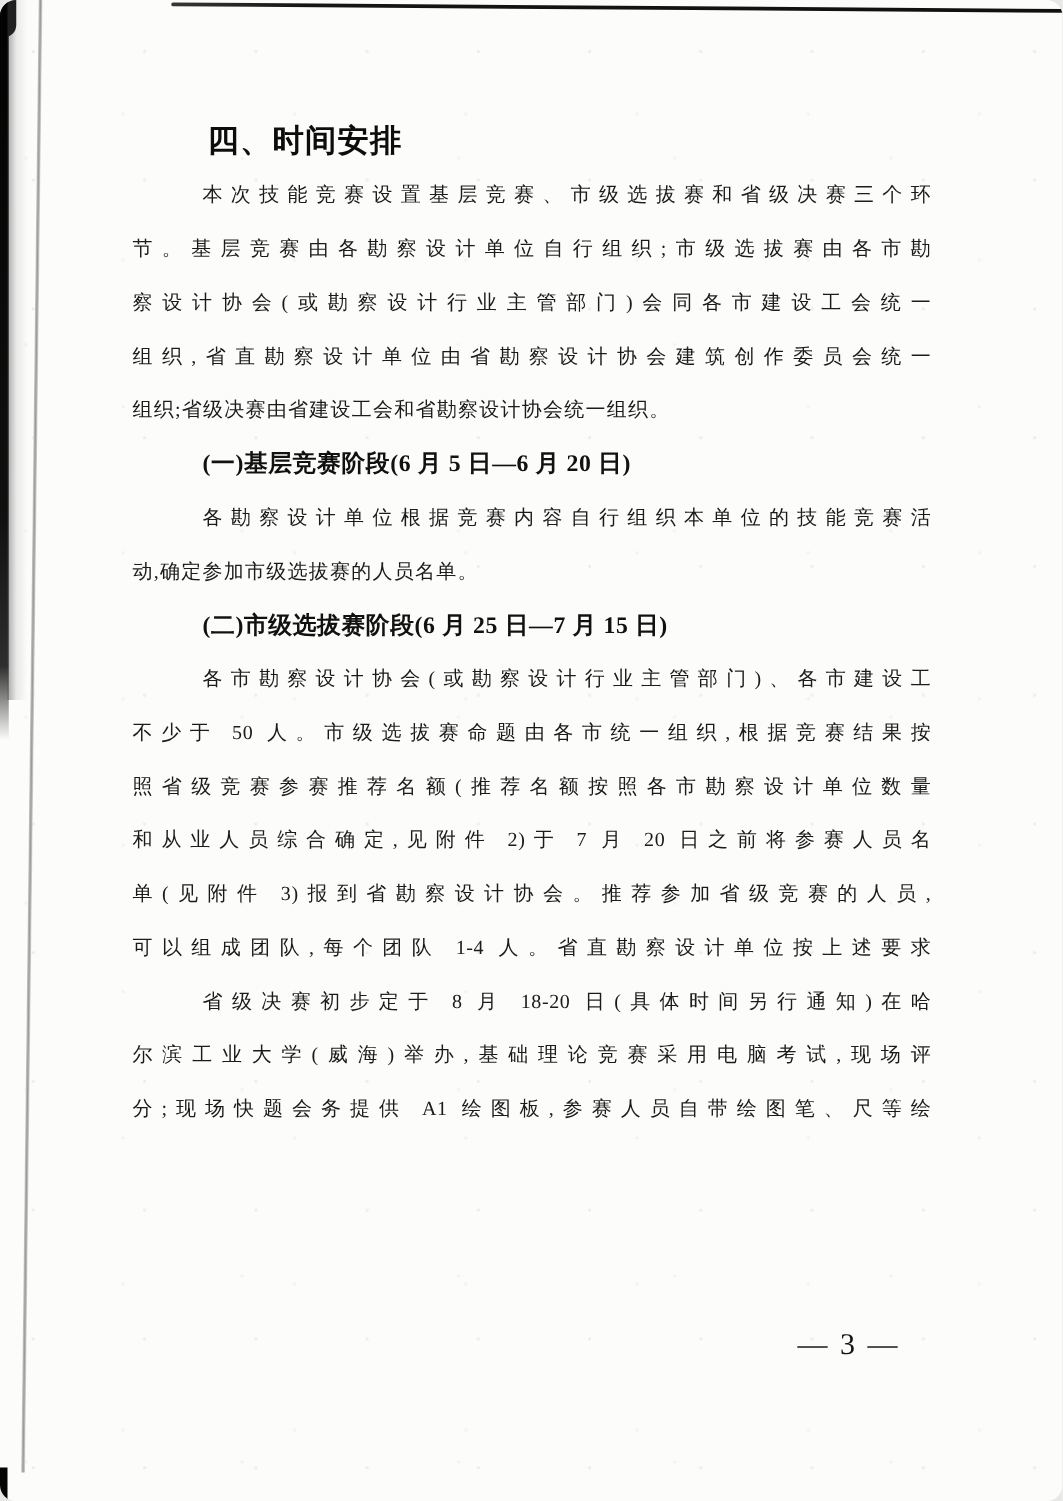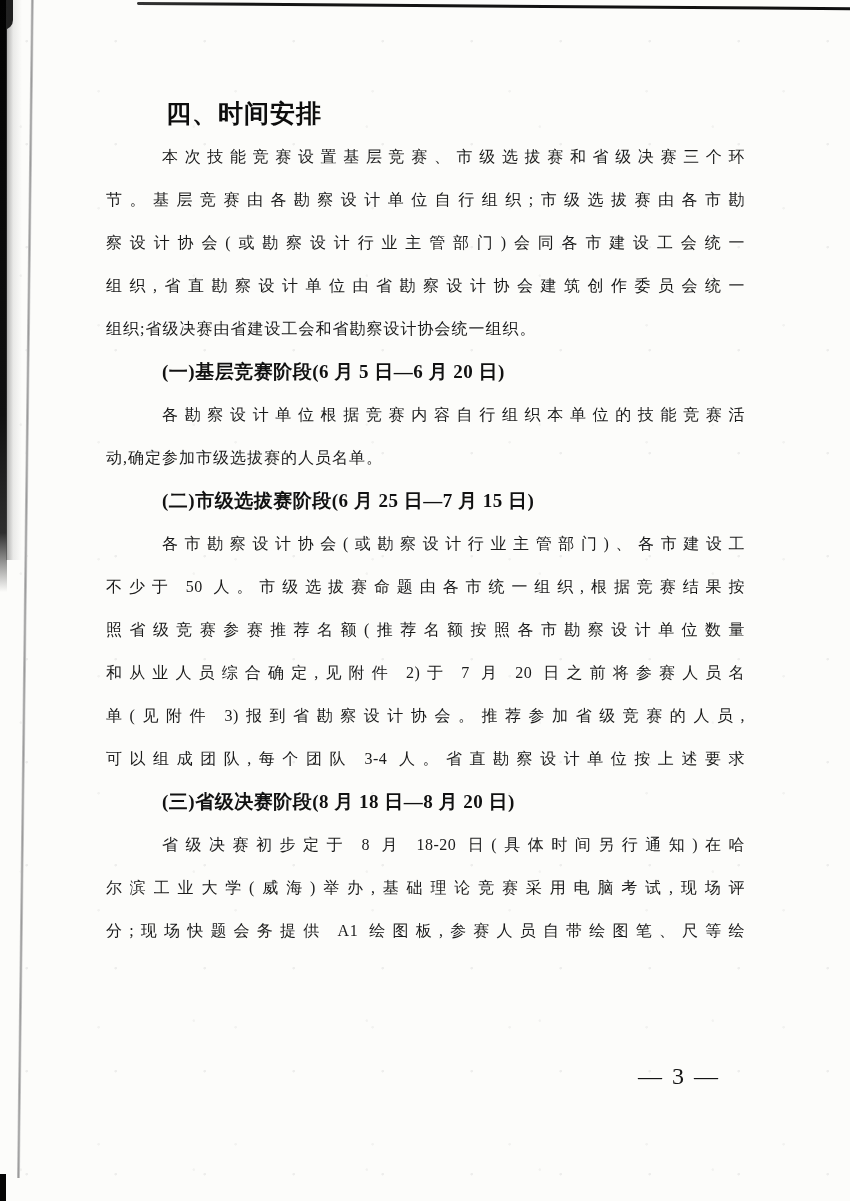--- a/index.html
+++ b/index.html
@@ -14,20 +14,21 @@
     margin: 0 auto;
     background-color: #fcfcfa;
     background-image:
       radial-gradient(circle at 30% 40%, rgba(110,110,110,.10) 0 1px, transparent 1.6px),
       radial-gradient(circle at 72% 78%, rgba(130,130,130,.08) 0 1px, transparent 1.6px),
       radial-gradient(circle at 12% 85%, rgba(120,120,120,.07) 0 1px, transparent 1.6px);
     background-size: 89px 103px, 137px 117px, 173px 149px;
     overflow: hidden;
     font-family: "Liberation Serif", "DejaVu Serif", serif;
     color: #1a1a1a;
+    border-radius: 13px;
   }
 
   
   .scan-strip-left {
     position: absolute; left: 0; top: 0; width: 7px; height: 592px;
     background: linear-gradient(180deg, #020202 0%, #101010 70%, #2e2e2e 90%, rgba(40,40,40,0) 100%);
   }
   .scan-strip-fade {
     position: absolute; left: 6px; top: 0; width: 16px; height: 560px;
     background: linear-gradient(90deg, rgba(70,70,70,.45) 0%, rgba(150,150,150,.18) 45%, rgba(200,200,200,0) 100%);
@@ -135,23 +136,22 @@
     <div class="section-heading">(一)基层竞赛阶段(6 月 5 日—6 月 20 日)</div>
     <div class="line indent">各勘察设计单位根据竞赛内容自行组织本单位的技能竞赛活</div>
     <div class="line endline">动,确定参加市级选拔赛的人员名单。</div>
 
     <div class="section-heading">(二)市级选拔赛阶段(6 月 25 日—7 月 15 日)</div>
     <div class="line indent">各市勘察设计协会(或勘察设计行业主管部门)、各市建设工</div>
     <div class="line">不少于 50 人。市级选拔赛命题由各市统一组织,根据竞赛结果按</div>
     <div class="line">照省级竞赛参赛推荐名额(推荐名额按照各市勘察设计单位数量</div>
     <div class="line">和从业人员综合确定,见附件 2)于 7 月 20 日之前将参赛人员名</div>
     <div class="line">单(见附件 3)报到省勘察设计协会。推荐参加省级竞赛的人员,</div>
-    <div class="line">可以组成团队,每个团队 3-4 人。省直勘察设计单位按上述要求</div>
+    <div class="line">可以组成团队,每个团队 1-4 人。省直勘察设计单位按上述要求</div>
 
-    <div class="section-heading">(三)省级决赛阶段(8 月 18 日—8 月 20 日)</div>
     <div class="line indent">省级决赛初步定于 8 月 18-20 日(具体时间另行通知)在哈</div>
     <div class="line">尔滨工业大学(威海)举办,基础理论竞赛采用电脑考试,现场评</div>
     <div class="line">分;现场快题会务提供 A1 绘图板,参赛人员自带绘图笔、尺等绘</div>
 
   </div>
 
   <div class="page-number">— 3 —</div>
 
 </div>
 

